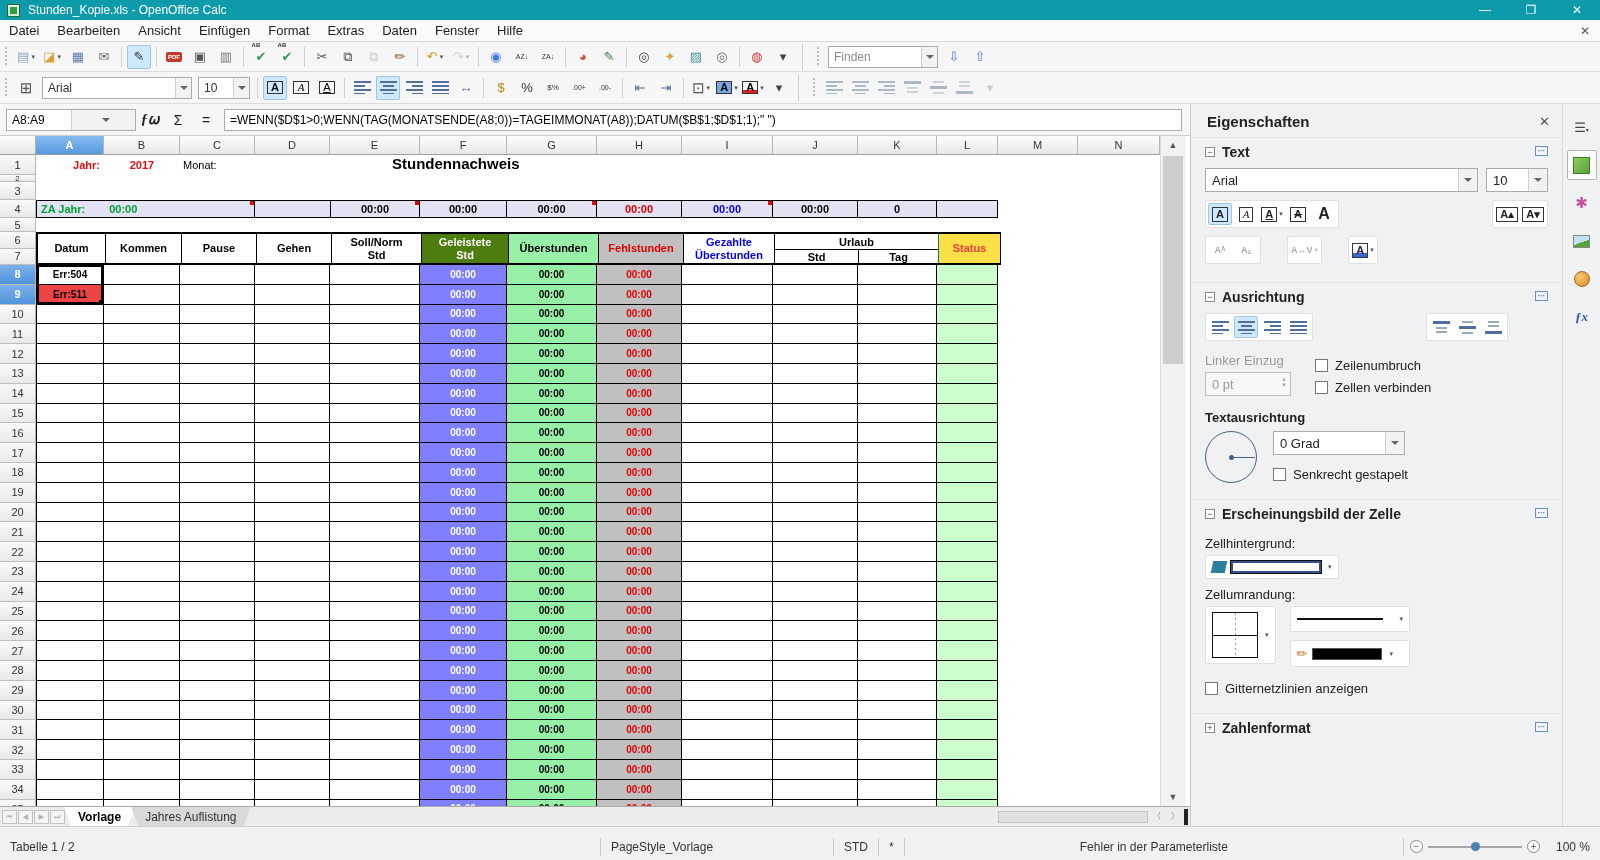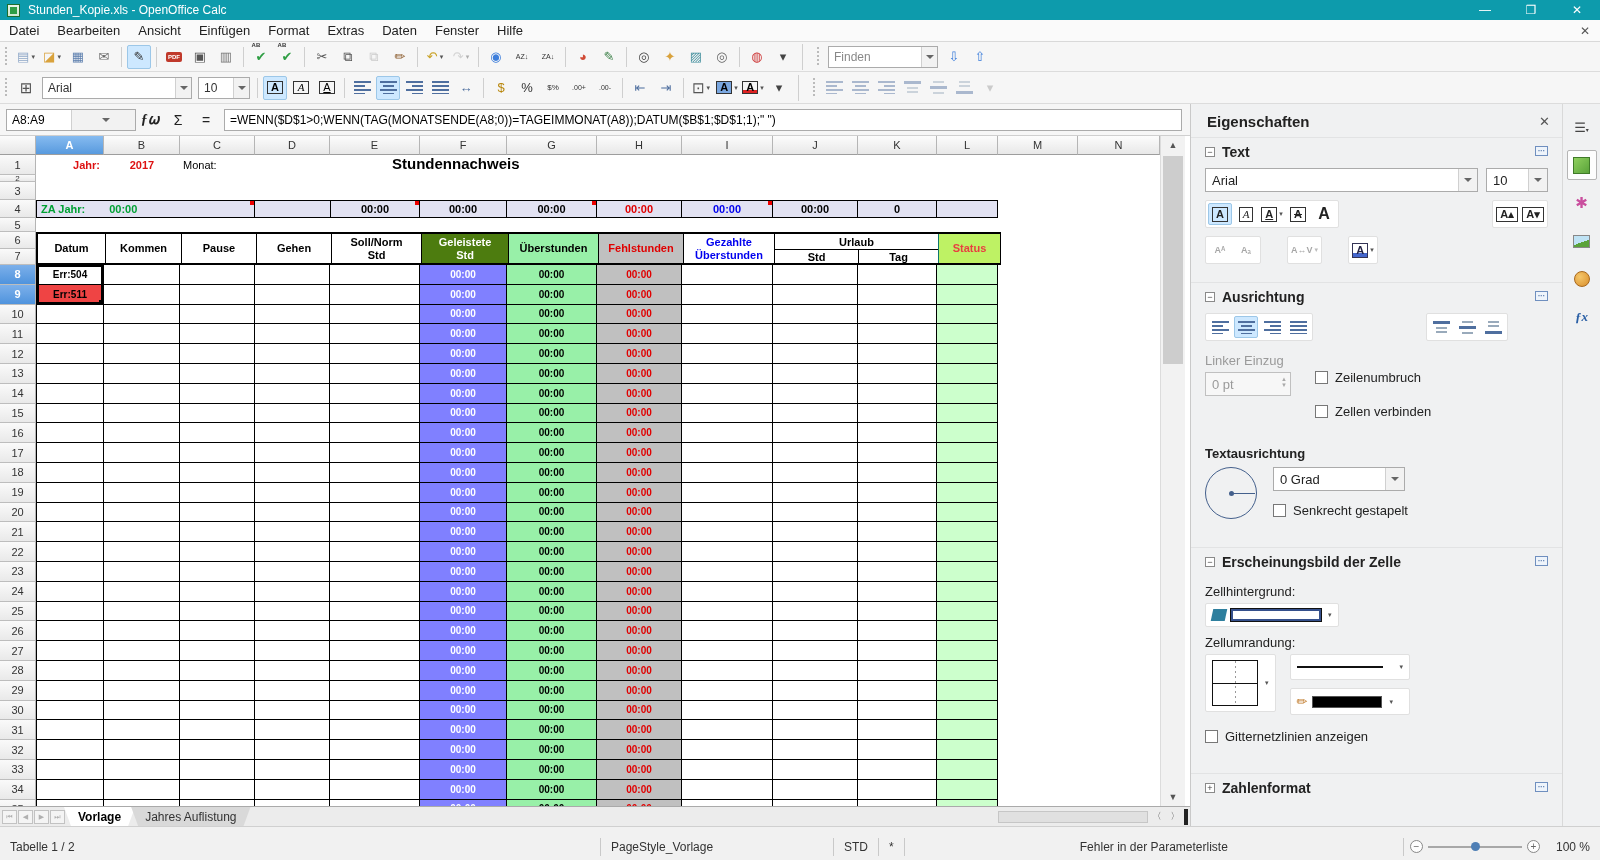--- a/index.html
+++ b/index.html
@@ -85,21 +85,21 @@
   .r5{height:14px}
   .hdr67{display:flex;height:33px}
   .rhcol{display:flex;flex-direction:column;width:36px;flex:none}
   .rhcol .rh{width:36px;flex:1}
   .htable{width:965px;border:2px solid #000;display:flex}
   .hc{flex:none;border-right:1px solid #000;display:flex;flex-direction:column;align-items:center;justify-content:center;font-weight:700;font-size:11px;line-height:1.15;background:#fff;text-align:center}
   .hc.purple{background:#4d7c0f;color:#fff}
   .hc.mint{background:#98f0a8}
   .hc.gray{background:#c0c0c0;color:#e00000}
   .hc.blue{color:#0000ee}
-  .hc.stat{background:#bef264;color:#e84040;border-right:none}
+  .hc.stat{background:#fde047;color:#e84040;border-right:none}
   .hjk{flex:none;display:flex;flex-direction:column;border-right:1px solid #0f766e}
   .hjk-top{height:16px;display:flex;align-items:center;justify-content:center;font-weight:700;font-size:11px;border-bottom:1px solid #000}
   .hjk-bot{flex:1;display:flex}
   .hjk-bot div{display:flex;align-items:center;justify-content:center;font-weight:700;font-size:11px}
   .hjk-bot .std{width:84px;border-right:1px solid #000}
   .hjk-bot .tag{width:79px}
   
   #datarows{height:541px;overflow:hidden}
   .drow{display:flex;height:19.8px}
   .dc{flex:none;border-right:1px solid #000;border-bottom:1px solid #000;display:flex;align-items:center;justify-content:center;font-size:10px;font-weight:700;position:relative;background:#fff}
@@ -159,21 +159,21 @@
   .ltr.it{font-style:italic;font-weight:400;font-family:"Liberation Serif",serif}
   .ltr.un{text-decoration:underline}
   .ltr.st{text-decoration:line-through}
   .bigA{font-size:16px;font-weight:700;border:none}
   .ltr.fc2{border:1px solid #335;color:#224;background:linear-gradient(#0000 72%,#46c 72%)}
   .supsub{font-size:9px;font-weight:700}
   .ddm{font-size:7px;color:#555;margin-left:2px}
   .glabel{color:#9a9a9a;margin:6px 0 4px 0}
   .blabel{color:#222;margin:8px 0 4px 0}
   .blabel.bold{font-weight:700}
-  .cbrow{display:flex;align-items:center;gap:7px;margin:19px 0}
+  .cbrow{display:flex;align-items:center;gap:7px;margin:7px 0}
   .cb{width:13px;height:13px;border:1px solid #777;background:#fff;flex:none}
   .spinner{width:86px;height:24px;border:1px solid #c0c0c0;background:#f7f7f7;color:#9a9a9a;display:flex;align-items:center;padding-left:6px;position:relative}
   .spinner::after{content:"▲▼";position:absolute;right:3px;top:3px;font-size:6px;color:#aaa;letter-spacing:0;writing-mode:vertical-lr;text-orientation:upright}
   .alrow{display:flex;justify-content:space-between;align-items:center;margin:2px 0 6px 0}
   .dialrow{display:flex;align-items:flex-start;gap:16px;margin-top:6px}
   .dial{width:52px;height:52px;border:1px solid #44608c;border-radius:50%;position:relative;flex:none}
   .dial::before{content:"";position:absolute;left:50%;top:50%;width:24px;height:1px;background:#44608c}
   .dial::after{content:"";position:absolute;left:50%;top:50%;width:5px;height:5px;margin:-2px 0 0 -2px;background:#44608c;border-radius:50%}
   .bucket{width:14px;height:12px;background:#2e7f9e;transform:skewX(-12deg);margin-right:5px}
   .swatchW{width:90px;height:12px;background:#fff;border:2px solid #35508c;outline:1px solid #111}

